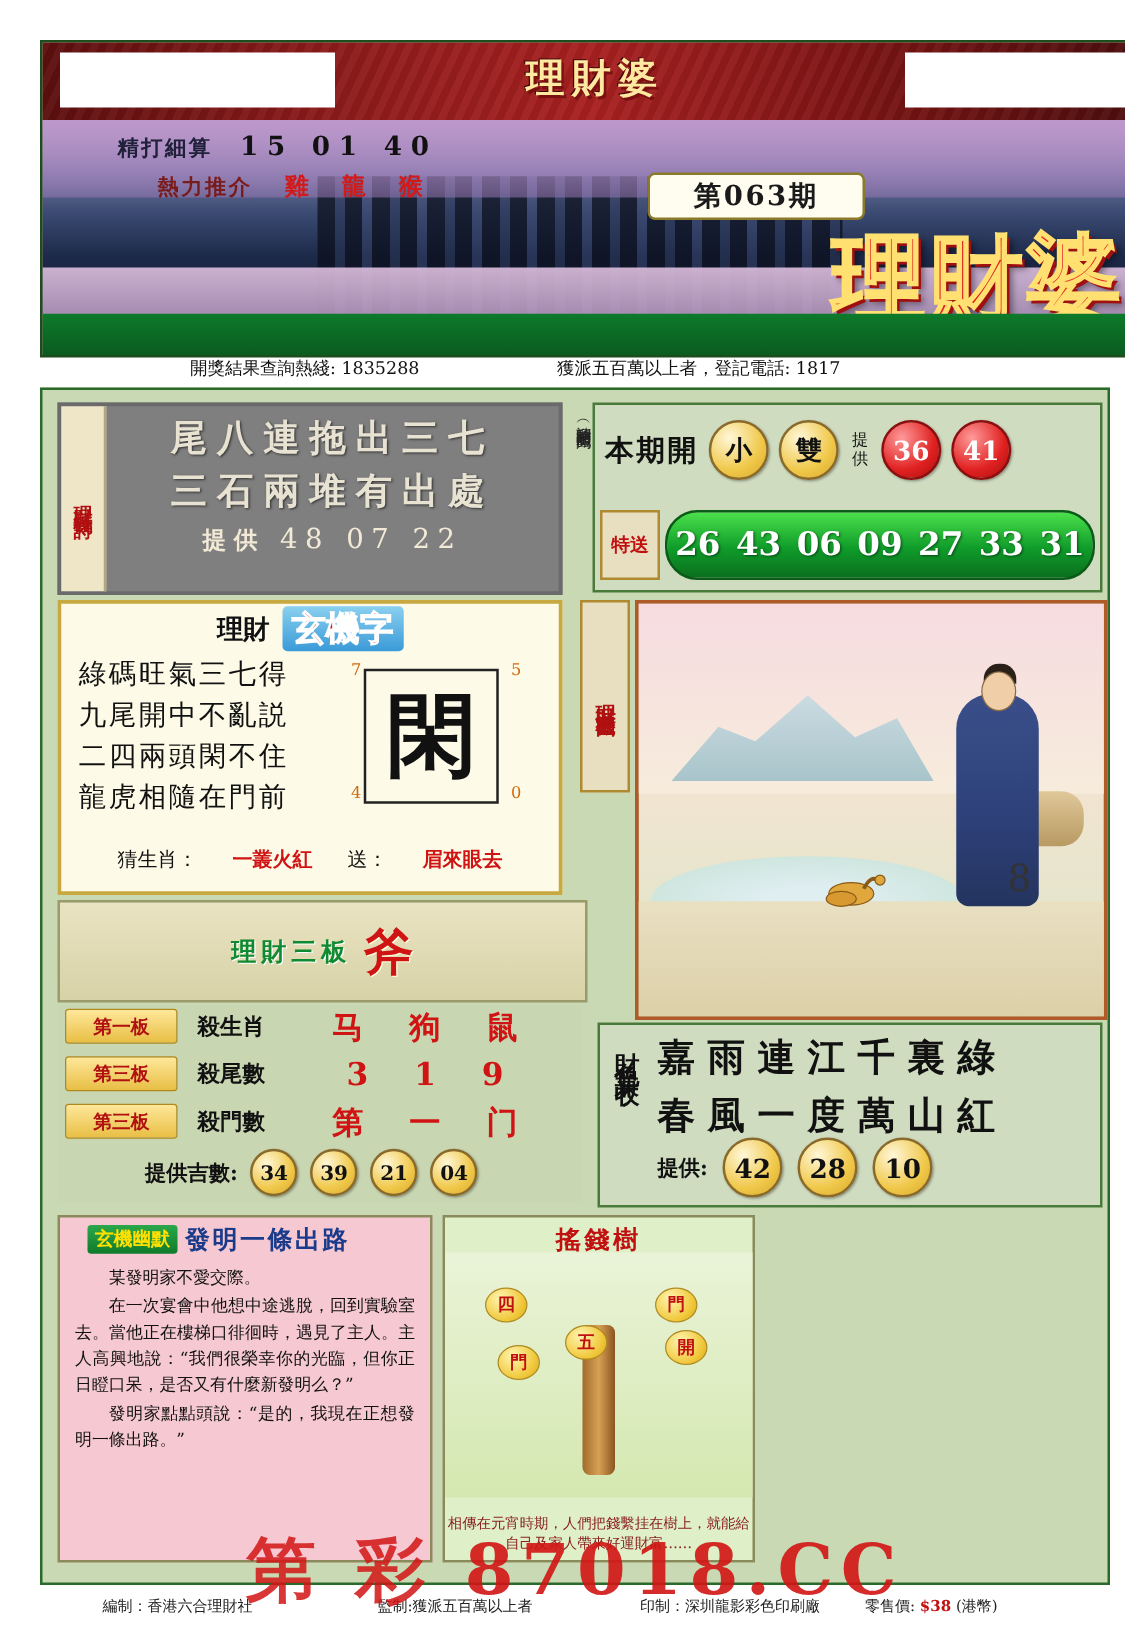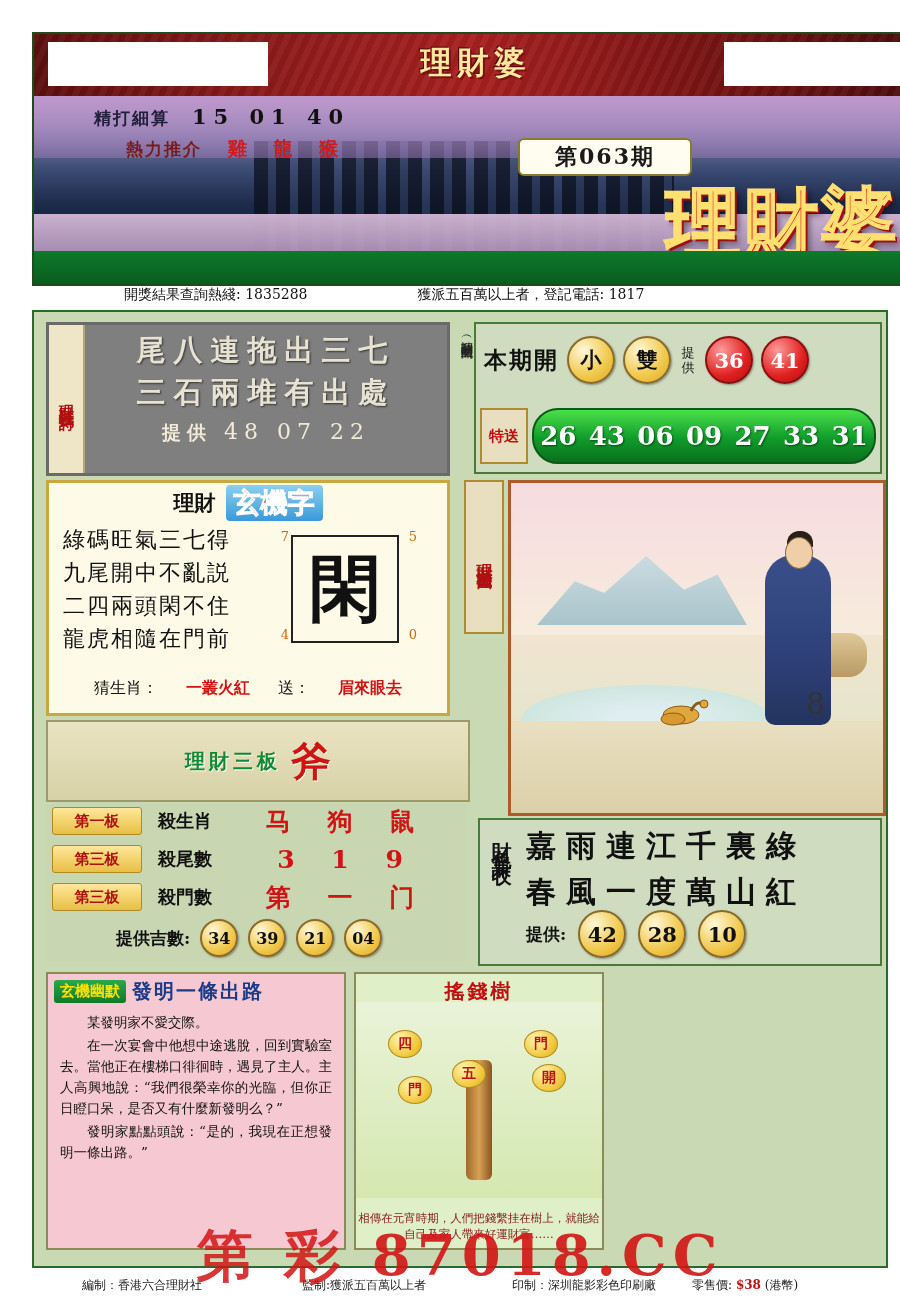--- a/index.html
+++ b/index.html
@@ -95,21 +95,21 @@
     position:absolute;left:0;bottom:0;width:100%;height:33px;
     background:linear-gradient(180deg,#0d7a2a,#0a5c20);
   }
   
   .hotline{
     position:absolute;left:22px;top:272px;width:856px;height:26px;
     display:flex;align-items:center;
     font-family:"DejaVu Serif","Liberation Serif",serif;
     font-size:14px;color:#111;
   }
-  .hotline .h1{margin-left:80px;padding-left:12px;}
+  .hotline .h1{margin-left:108px;padding-left:12px;}
   .hotline .h2{margin-left:110px;}
   
   .frame{
     position:absolute;left:22px;top:300px;width:856px;height:958px;
     background:#c8d9b4;
     border:2px solid #2a6a2a;
     box-sizing:border-box;
   }
   
   .poem{
@@ -347,21 +347,21 @@
   }
   .cp-foot .lbl{font-family:"DejaVu Serif","Liberation Serif",serif;font-size:17px;font-weight:bold;color:#111;}
   
   .panel{
     position:absolute;top:660px;height:278px;border:2px solid #8a8a5a;box-sizing:border-box;
   }
   .p-left{left:12px;width:300px;background:#f5c8d2;}
   .p-mid{left:320px;width:250px;background:#dff0c8;}
   .p-right{left:578px;width:266px;background:#d8e6c4;}
   .p-left .ph{
-    height:34px;display:flex;align-items:center;gap:6px;padding-left:6px;
+    height:34px;display:flex;align-items:center;gap:6px;padding-left:6px;margin-left:16px;
   }
   .ph-badge{
     background:linear-gradient(180deg,#2aa84a,#107a2a);
     color:#ffe000;font-family:"DejaVu Serif","Liberation Serif",serif;font-size:15px;font-weight:bold;
     padding:2px 6px;border-radius:3px;
   }
   .ph-title{
     font-family:"DejaVu Serif","Liberation Serif",serif;font-size:20px;font-weight:bold;color:#1a3a8a;
     letter-spacing:2px;
   }

